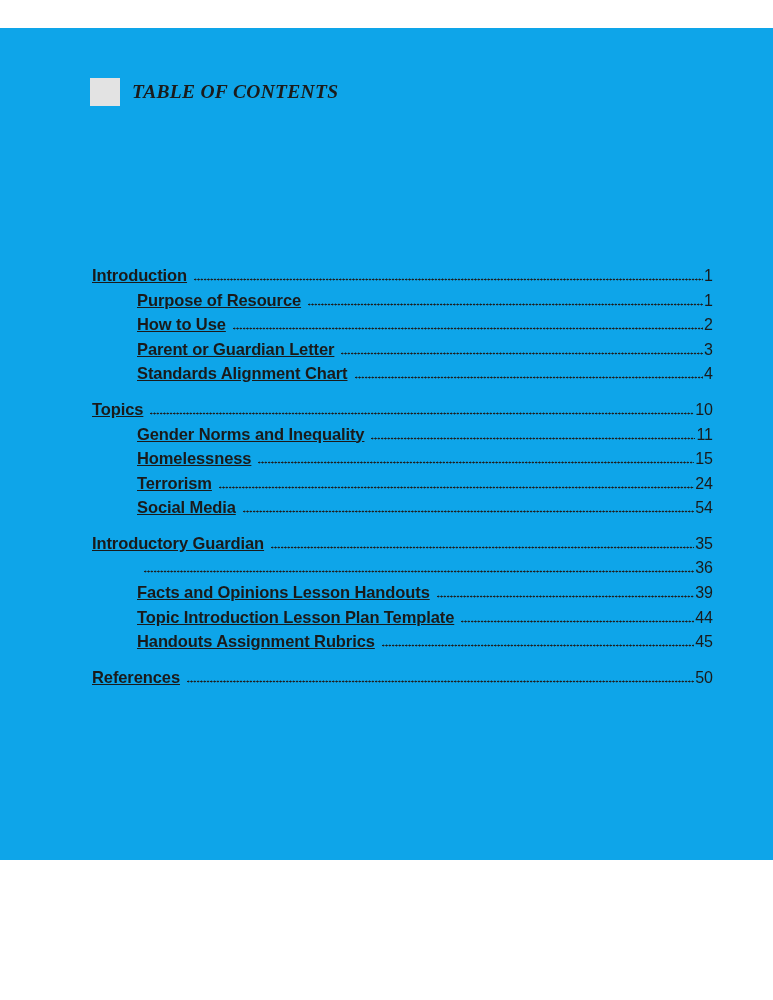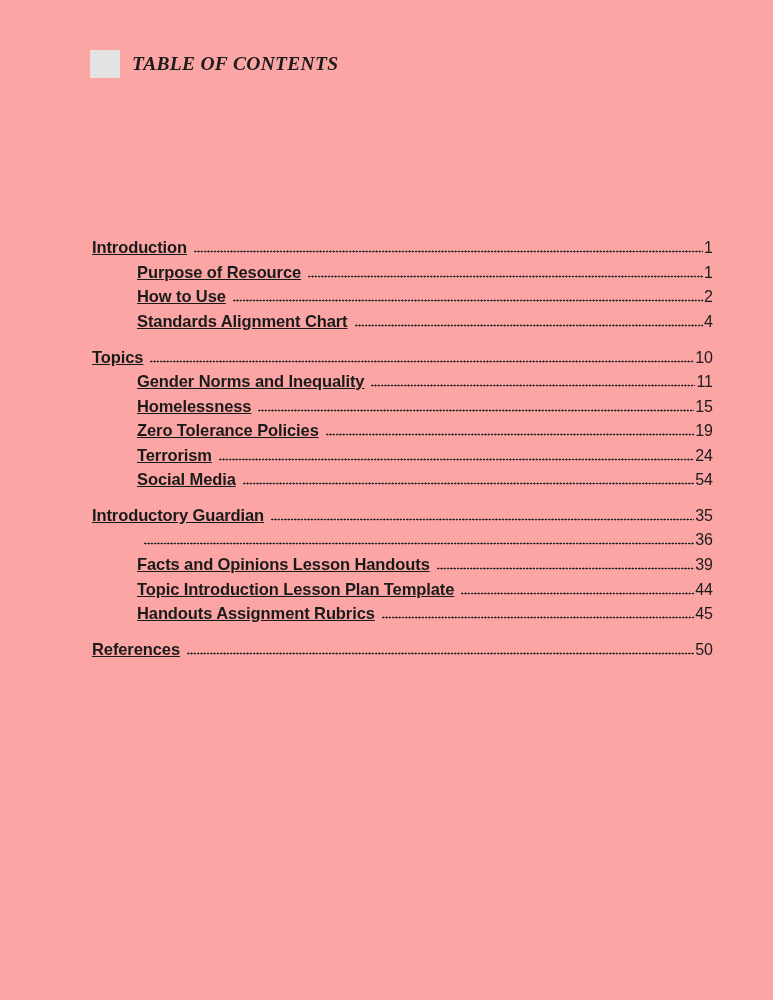--- a/index.html
+++ b/index.html
@@ -3,25 +3,26 @@
 <meta charset="utf-8">
 <style>
   html, body {
     margin: 0;
     padding: 0;
     background: #ffffff;
   }
   .page {
     position: relative;
     width: 773px;
-    height: 1000px;
-    background: #fca5a5;
+    height: 832px;
+    background: #0ea5e9;
     overflow: hidden;
     font-family: "Liberation Sans", sans-serif;
     color: #1a1a1a;
+    margin-top: 28px;
   }
   .page-header {
     position: absolute;
     left: 90px;
     top: 50px;
     display: flex;
     align-items: center;
   }
   .marker {
     width: 30px;
@@ -102,20 +103,25 @@
         <span class="lbl">Purpose of Resource</span>
         <span class="dots"></span>
         <span class="pg">1</span>
       </div>
       <div class="row lvl1">
         <span class="lbl">How to Use</span>
         <span class="dots"></span>
         <span class="pg">2</span>
       </div>
       <div class="row lvl1">
+        <span class="lbl">Parent or Guardian Letter</span>
+        <span class="dots"></span>
+        <span class="pg">3</span>
+      </div>
+      <div class="row lvl1">
         <span class="lbl">Standards Alignment Chart</span>
         <span class="dots"></span>
         <span class="pg">4</span>
       </div>
     </div>
 
     <div class="toc-group">
       <div class="row lvl0">
         <span class="lbl">Topics</span>
         <span class="dots"></span>
@@ -123,25 +129,20 @@
       </div>
       <div class="row lvl1">
         <span class="lbl">Gender Norms and Inequality</span>
         <span class="dots"></span>
         <span class="pg">11</span>
       </div>
       <div class="row lvl1">
         <span class="lbl">Homelessness</span>
         <span class="dots"></span>
         <span class="pg">15</span>
-      </div>
-      <div class="row lvl1">
-        <span class="lbl">Zero Tolerance Policies</span>
-        <span class="dots"></span>
-        <span class="pg">19</span>
       </div>
       <div class="row lvl1">
         <span class="lbl">Terrorism</span>
         <span class="dots"></span>
         <span class="pg">24</span>
       </div>
       <div class="row lvl1">
         <span class="lbl">Social Media</span>
         <span class="dots"></span>
         <span class="pg">54</span>

